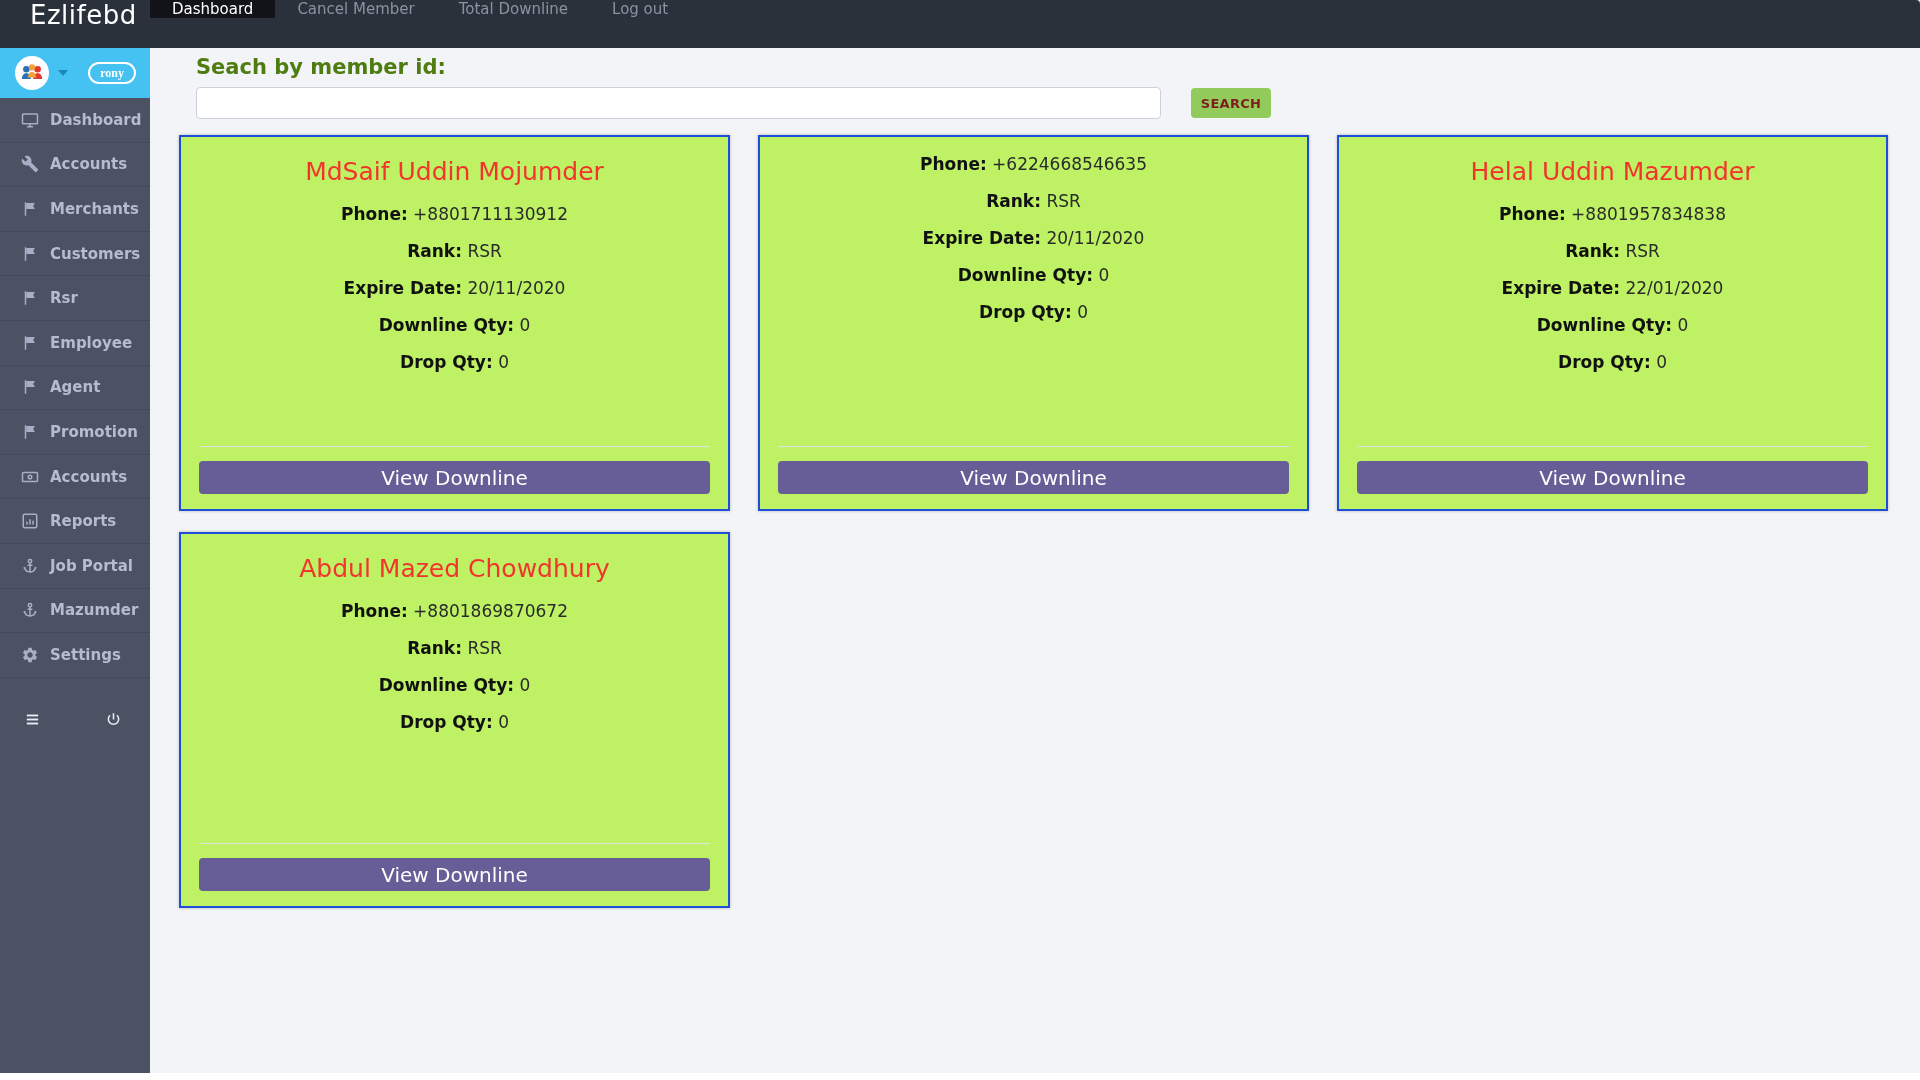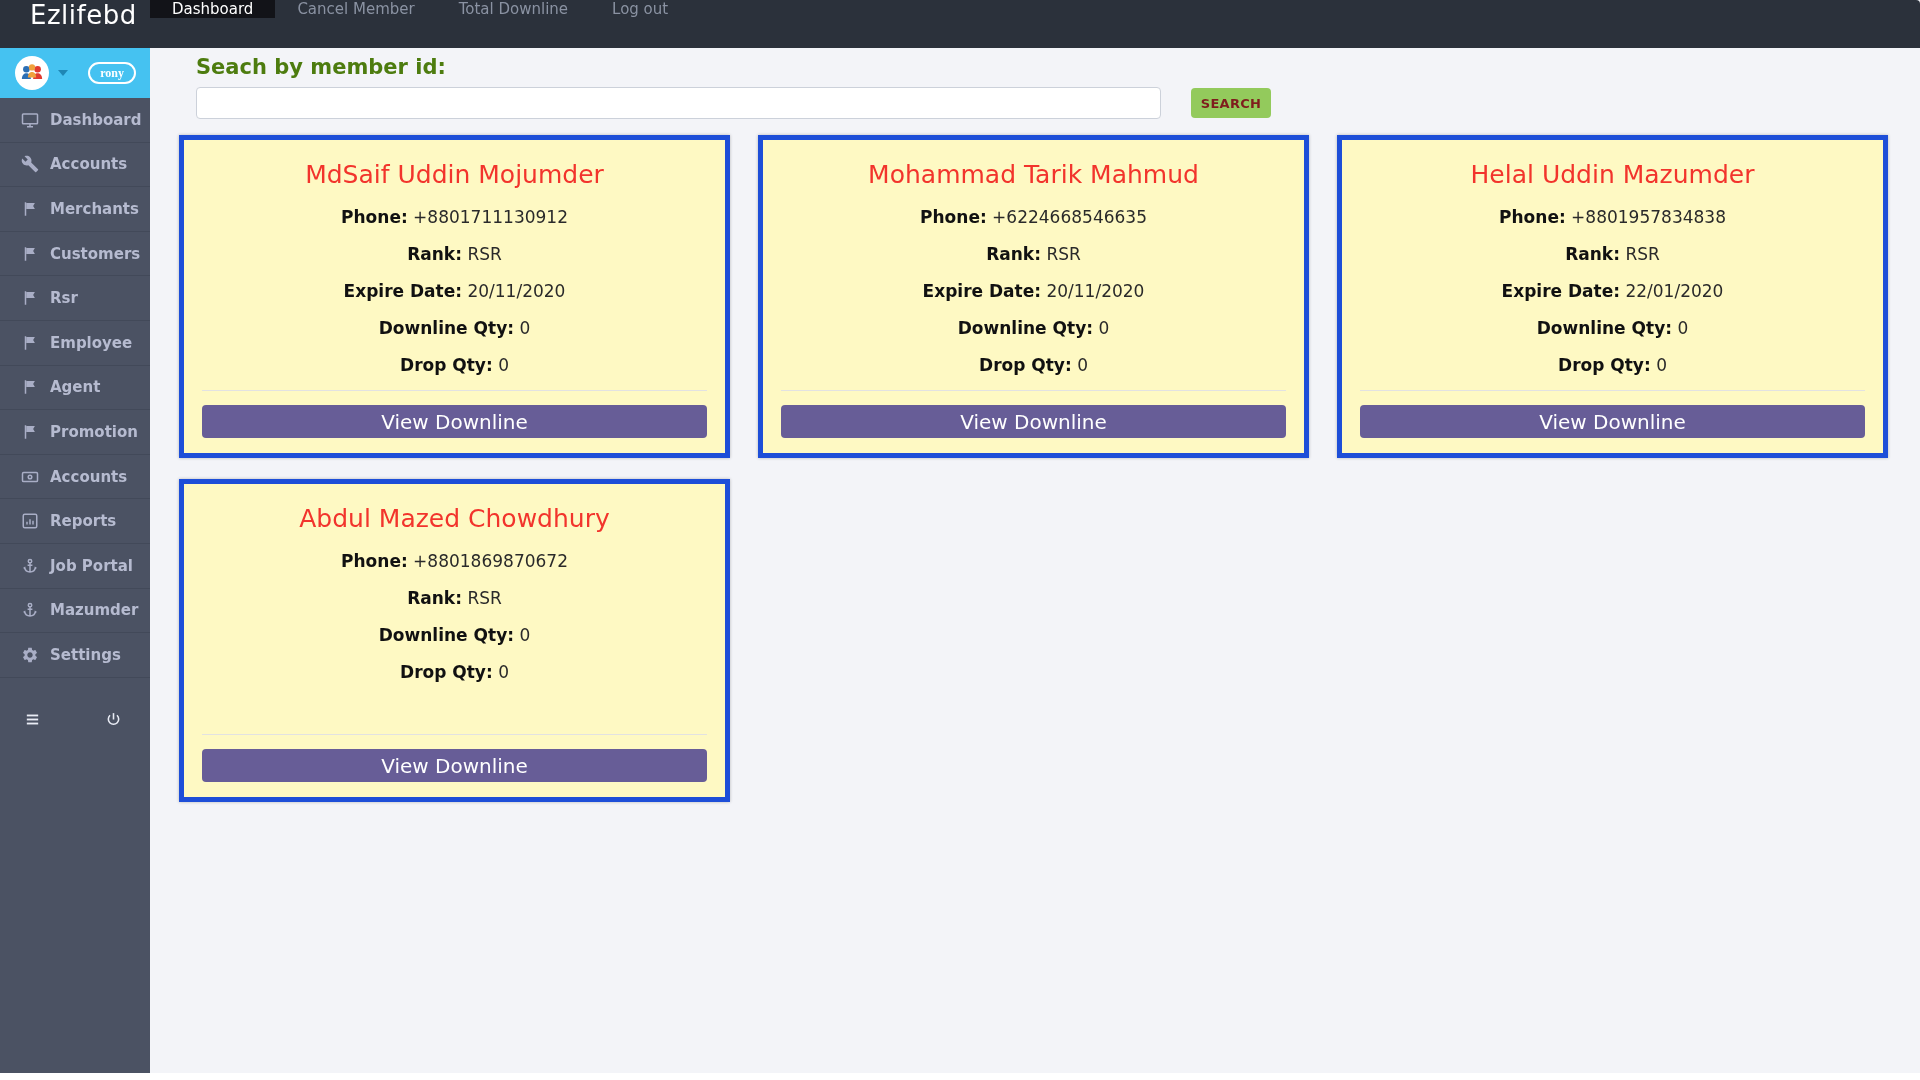--- a/index.html
+++ b/index.html
@@ -55,21 +55,21 @@
   .search-label{font-size:21px;font-weight:bold;color:#4d7c0f;margin:2px 0 8px 0;}
   .search-row{display:flex;align-items:center;}
   .search-input{width:965px;height:32px;border:1px solid #ccd1da;border-radius:4px;background:#fff;
                 font-size:15px;padding:0 10px;outline:none;}
   .search-btn{margin-left:30px;width:80px;height:30px;background:var(--accent-green);color:#7f1d1d;border:none;
               border-radius:4px;font-size:13px;font-weight:bold;letter-spacing:.3px;cursor:pointer;
               font-family:inherit;}
 
   .cards-grid{margin-top:16px;margin-left:-17px;width:1740px;display:grid;
               grid-template-columns:repeat(3,551px);column-gap:28px;row-gap:21px;}
-  .card{background:#fef9c3;border:5px solid #1d4ed8;box-shadow:0 0 3px rgba(0,0,0,.25);height:323px;
+  .card{background:#bef264;border:2px solid #1d4ed8;box-shadow:0 0 3px rgba(0,0,0,.25);height:376px;
         display:flex;flex-direction:column;text-align:center;}
   .card-title{margin-top:20px;font-size:25px;color:var(--name-red);line-height:1.2;}
   .card-field{margin-top:17px;font-size:17px;color:#2a2a2a;}
   .card-field b{color:#111;}
   .card-divider{margin:auto 18px 0 18px;border-top:1px solid #e2e2e2;}
   .card-action{margin:14px 18px 15px 18px;height:33px;background:var(--accent-purple);color:#fff;border:none;
                border-radius:4px;font-size:20px;cursor:pointer;font-family:inherit;}
 </style>
 </head>
 <body>
@@ -246,21 +246,20 @@
           <div class="card-title">MdSaif Uddin Mojumder</div>
           <div class="card-field"><b>Phone:</b> <span>+8801711130912</span></div>
           <div class="card-field"><b>Rank:</b> <span>RSR</span></div>
           <div class="card-field"><b>Expire Date:</b> <span>20/11/2020</span></div>
           <div class="card-field"><b>Downline Qty:</b> <span>0</span></div>
           <div class="card-field"><b>Drop Qty:</b> <span>0</span></div>
           <div class="card-divider"></div>
           <button class="card-action">View Downline</button>
         </div>
         <div class="card">
-          <div class="card-title">Mohammad Tarik Mahmud</div>
           <div class="card-field"><b>Phone:</b> <span>+6224668546635</span></div>
           <div class="card-field"><b>Rank:</b> <span>RSR</span></div>
           <div class="card-field"><b>Expire Date:</b> <span>20/11/2020</span></div>
           <div class="card-field"><b>Downline Qty:</b> <span>0</span></div>
           <div class="card-field"><b>Drop Qty:</b> <span>0</span></div>
           <div class="card-divider"></div>
           <button class="card-action">View Downline</button>
         </div>
         <div class="card">
           <div class="card-title">Helal Uddin Mazumder</div>

